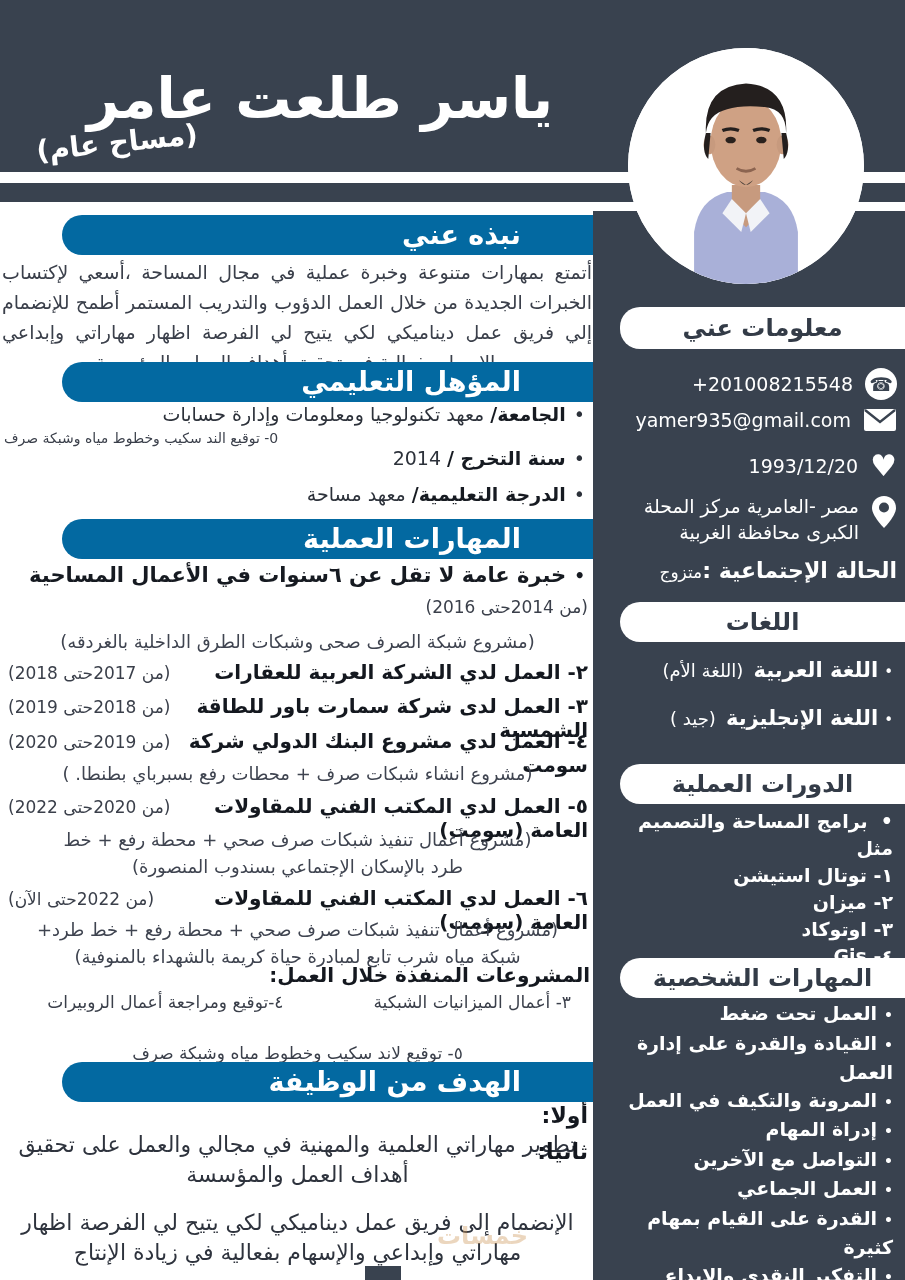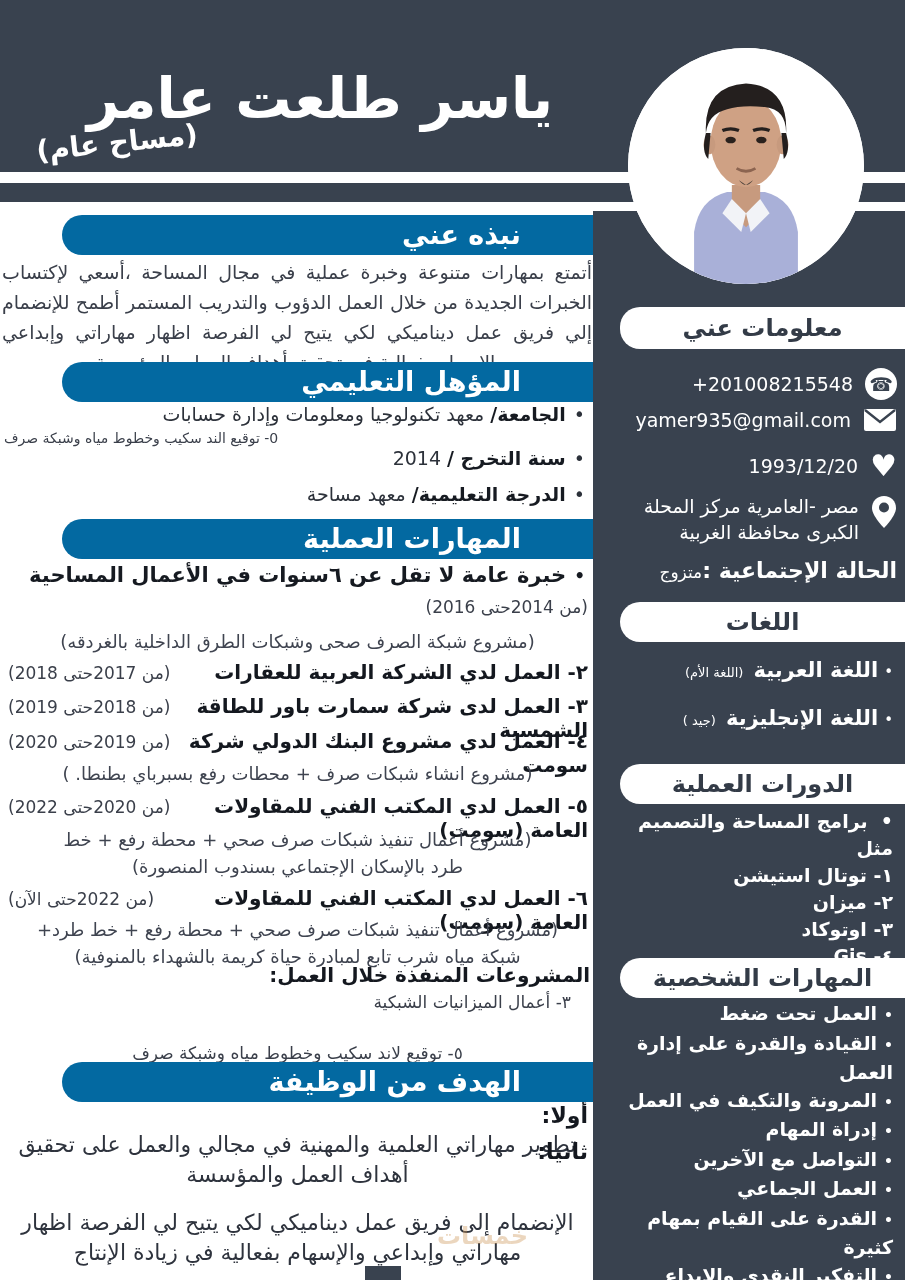--- a/index.html
+++ b/index.html
@@ -37,21 +37,21 @@
   .icon-circle{width:32px;height:32px;border-radius:50%;background:#ffffff;color:#39424f;
         display:flex;align-items:center;justify-content:center;font-size:19px;flex:0 0 auto;}
   .glyph-heart{font-size:30px;color:#ffffff;flex:0 0 auto;line-height:1;}
   .addr{font-size:19px;line-height:26px;text-align:right;}
   .marital{left:600px;width:297px;text-align:right;color:#ffffff;z-index:6;direction:rtl;}
   .marital .lbl{font-weight:bold;font-size:22px;}
   .marital .val{font-size:17px;}
   .lang-row{left:605px;width:288px;direction:rtl;text-align:right;color:#ffffff;z-index:6;}
   .lang-row .b{font-size:15px;margin-left:6px;}
   .lang-row .nm{font-weight:bold;font-size:21px;margin-left:10px;}
-  .lang-row .lv{font-size:13px;}
+  .lang-row .lv{font-size:18px;}
   .side-list{left:600px;width:293px;direction:rtl;text-align:right;color:#ffffff;
         font-weight:bold;font-size:19px;z-index:6;}
   .side-list .row{line-height:27px;}
   .skill-row{line-height:27.5px;}
   .skill-row .b{font-size:14px;margin-left:7px;}
 
   
   .banner{left:62px;width:531px;height:40px;line-height:40px;background:#0369a1;
         color:#ffffff;font-weight:bold;font-size:27px;border-radius:21px 0 0 21px;
         direction:rtl;text-align:right;padding-left:0;z-index:4;}
@@ -254,20 +254,21 @@
 
 <div class="abs job-row" style="top:886px;">
   <span class="job-title">٦- العمل لدي المكتب الفني للمقاولات العامة (سومت)</span>
   <span class="job-date">(من 2022حتى الآن)</span>
 </div>
 <div class="abs job-desc" style="top:916px;left:25px;width:545px;">(مشروع أعمال تنفيذ شبكات صرف صحي + محطة رفع + خط طرد+ شبكة مياه شرب تابع لمبادرة حياة كريمة بالشهداء بالمنوفية)</div>
 
 <div class="abs proj-title">المشروعات المنفذة خلال العمل:</div>
 <div class="abs proj-grid">
   <div class="cell">٣- أعمال الميزانيات الشبكية</div>
+  <div class="cell">٤-توقيع ومراجعة أعمال الروبيرات</div>
 </div>
 <div class="abs proj-center">٥- توقيع لاند سكيب وخطوط مياه وشبكة صرف</div>
 
 <div class="abs banner" style="top:1062px;">
   <span class="in">الهدف من الوظيفة</span>
 </div>
 
 <div class="abs obj-label" style="top:1103px;">أولا:</div>
 <div class="abs obj-text" style="top:1130px;">تطوير مهاراتي العلمية والمهنية في مجالي والعمل على تحقيق أهداف العمل والمؤسسة</div>
 <div class="abs obj-label" style="top:1119px;margin-top:20px;">ثانيا:</div>

